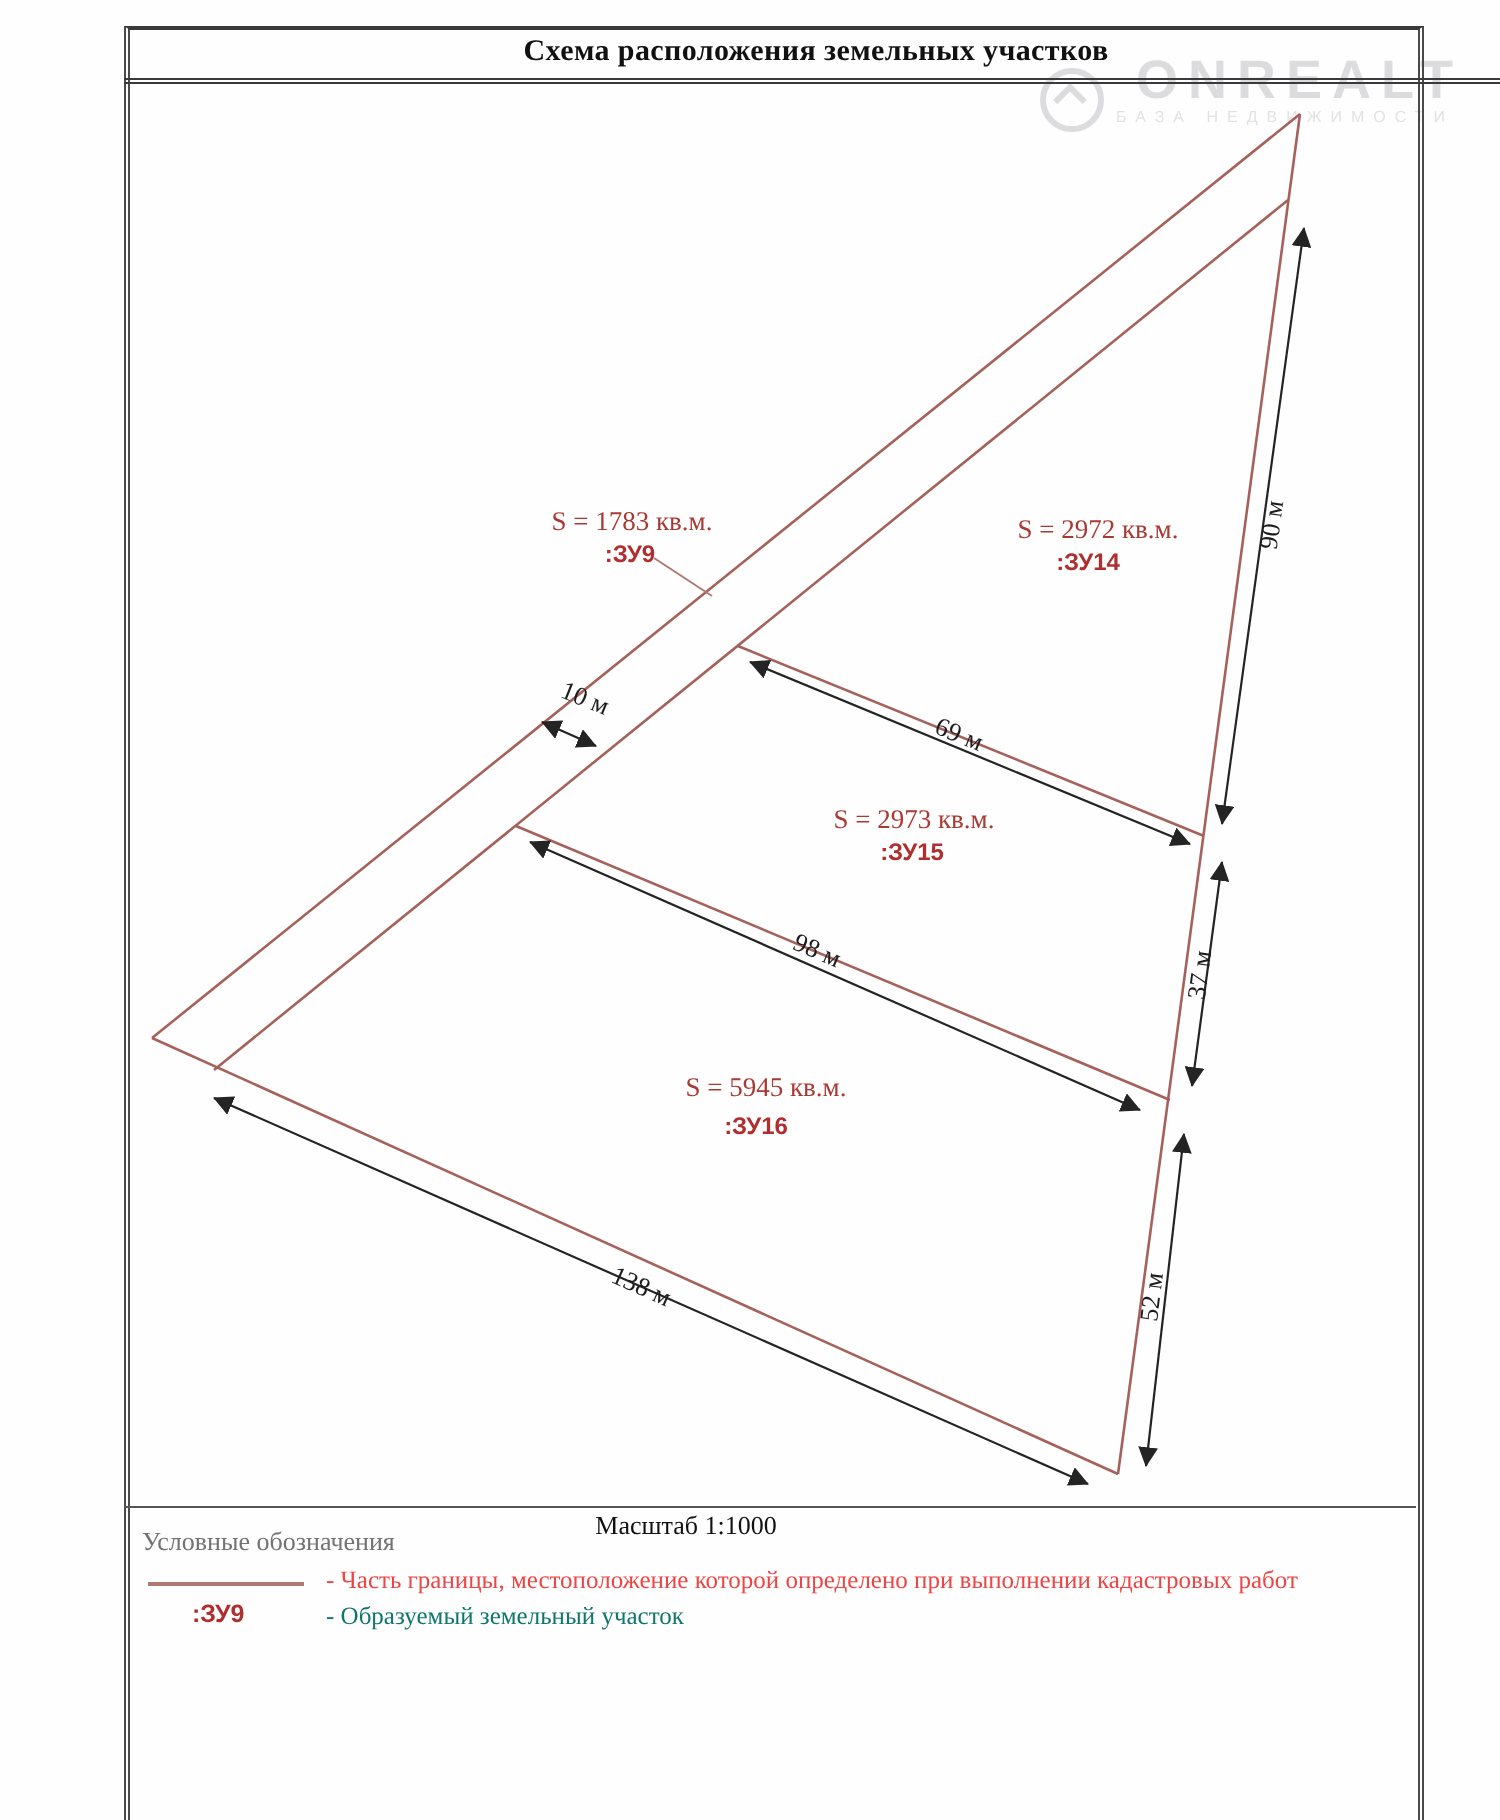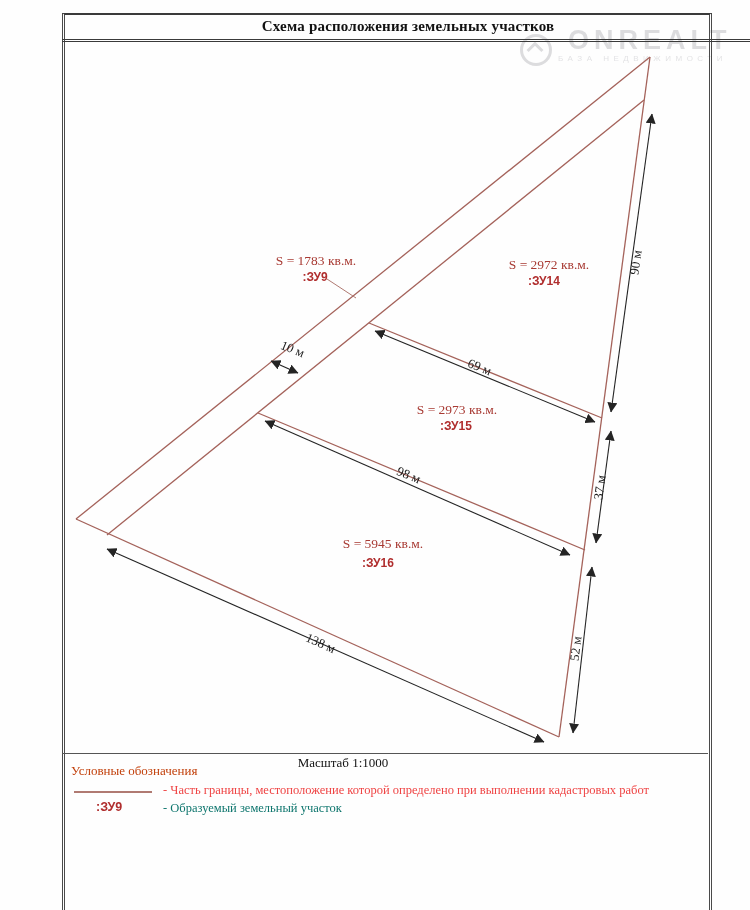--- a/index.html
+++ b/index.html
@@ -28,21 +28,21 @@
   .red{stroke:#a4625a;stroke-width:1.3;fill:none;}
   .redthin{stroke:#b07a72;stroke-width:1;fill:none;}
   .dim{stroke:#242424;stroke-width:1.1;fill:none;}
   .dimtext{font-family:"Liberation Serif",serif;font-size:13px;fill:#1c1c1c;}
   .area{font-family:"Liberation Serif",serif;font-size:13.5px;fill:#a83a33;}
   .pid{font-family:"Liberation Sans",sans-serif;font-size:12px;fill:#b02e2e;font-weight:bold;}
   
   .sep{position:absolute;left:62px;top:753px;width:646px;height:1px;background:#555;z-index:3;}
   .scale{position:absolute;left:62px;top:755px;width:562px;text-align:center;
          font-size:13px;color:#111;z-index:3;}
-  .legend-head{position:absolute;left:71px;top:763px;font-size:13px;color:#c2410c;z-index:3;}
+  .legend-head{position:absolute;left:71px;top:763px;font-size:13px;color:#737373;z-index:3;}
   .leg-line{position:absolute;left:74px;top:791px;width:78px;border-top:2px solid #b07a72;z-index:3;}
   .leg-text1{position:absolute;left:163px;top:783px;font-size:12.5px;color:#ef4444;z-index:3;}
   .leg-zu{position:absolute;left:96px;top:800px;font-size:12.5px;color:#b02e2e;z-index:3;
           font-family:"Liberation Sans",sans-serif;font-weight:bold;}
   .leg-text2{position:absolute;left:163px;top:801px;font-size:12.5px;color:#0f766e;z-index:3;}
 </style>
 </head>
 <body>
 
 <div id="stage">

